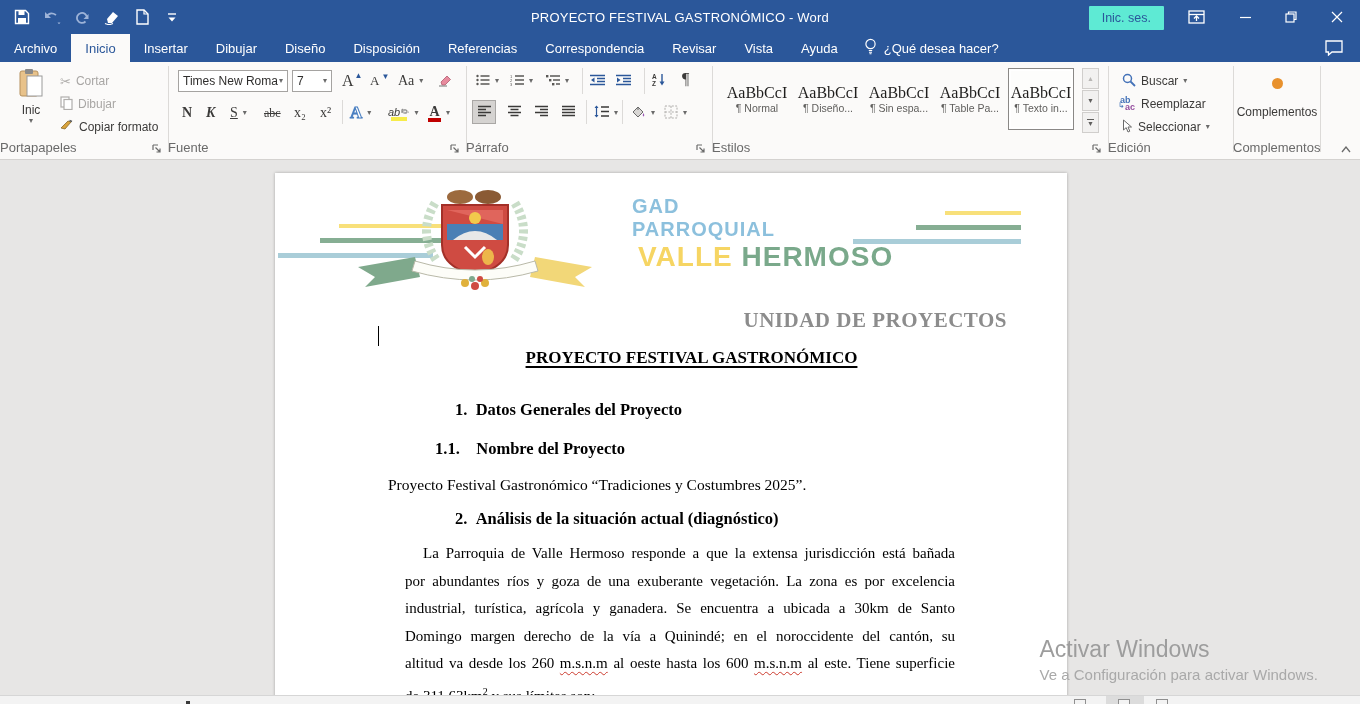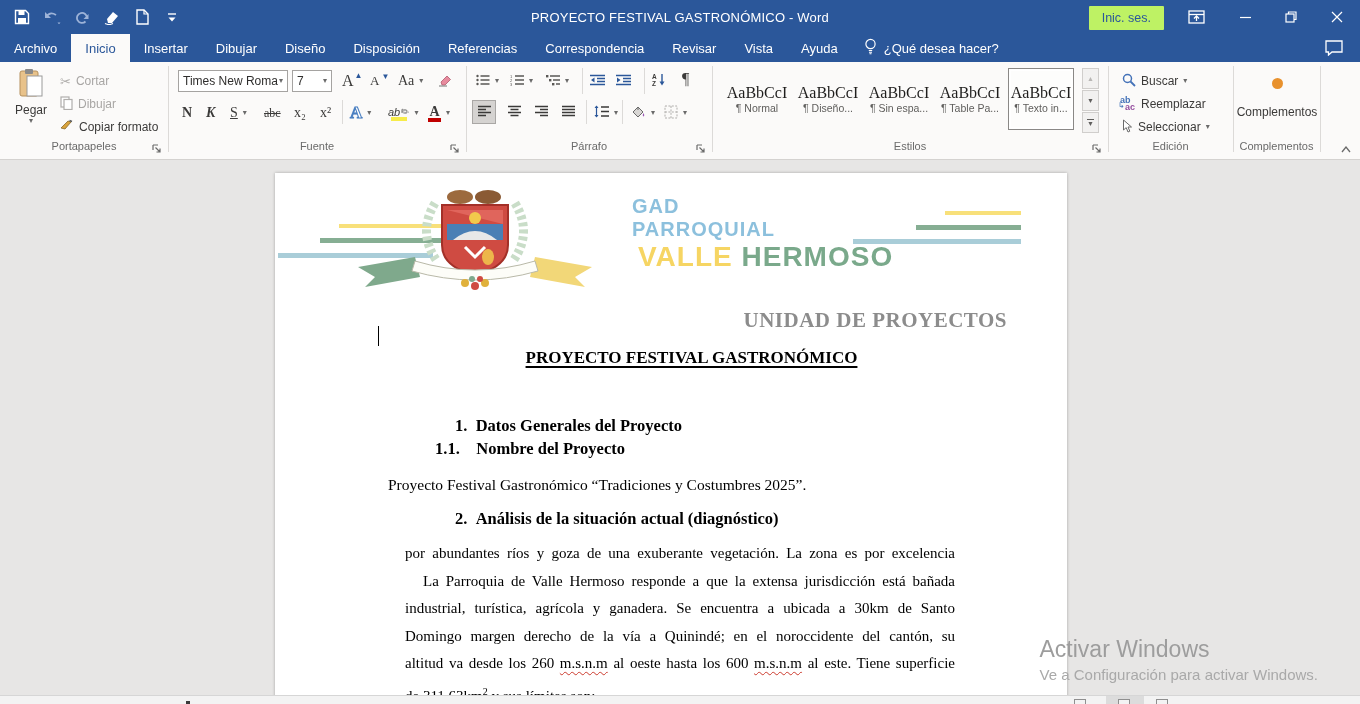--- a/index.html
+++ b/index.html
@@ -6,36 +6,36 @@
   html,body { width:1360px; height:704px; overflow:hidden; }
   body { font-family:"Liberation Sans", sans-serif; }
   #app { position:relative; width:1360px; height:704px; background:#e7e6e5; overflow:hidden; }
 
   
   .titlebar { position:absolute; top:0; left:0; width:1360px; height:34px; background:#2b579a; color:#fff; }
   .qat { position:absolute; left:12px; top:0; height:34px; display:flex; align-items:center; gap:10px; }
   .qat .qbtn { display:flex; align-items:center; justify-content:center; width:20px; height:20px; }
   .qat svg { display:block; }
   .win-title { position:absolute; top:0; left:0; width:100%; height:34px; display:flex; align-items:center; justify-content:center; font-size:13px; color:#fff; letter-spacing:.2px; pointer-events:none; }
-  .signin-btn { position:absolute; right:196px; top:6px; height:21px; padding:12px 13px; background:#bef264; color:#2b579a; font-size:12.5px; display:flex; align-items:center; border-radius:1px; }
+  .signin-btn { position:absolute; right:196px; top:6px; height:21px; padding:12px 13px; background:#5eead4; color:#2b579a; font-size:12.5px; display:flex; align-items:center; border-radius:1px; }
   .ribbon-display-btn { position:absolute; right:153px; top:7px; width:22px; height:20px; display:flex; align-items:center; justify-content:center; }
   .win-ctl { position:absolute; top:0; width:46px; height:34px; display:flex; align-items:center; justify-content:center; font-size:15px; color:#fff; }
   .win-min { right:92px; } .win-restore { right:46px; } .win-close { right:0; }
 
   
   .tabrow { position:absolute; top:34px; left:0; width:1360px; height:28px; background:#2b579a; display:flex; align-items:flex-end; }
   .tab { height:28px; display:flex; align-items:center; padding:0 14px; color:#fff; font-size:13px; white-space:nowrap; }
   .tab.active { background:#fbfaf9; color:#2b579a; }
   .tellme { height:28px; display:flex; align-items:center; gap:7px; padding:0 12px; color:#fff; font-size:13px; }
   .comment-btn { position:absolute; right:14px; top:3px; width:24px; height:22px; display:flex; align-items:center; justify-content:center; }
 
   
   .ribbon { position:absolute; top:62px; left:0; width:1360px; height:98px; background:#fbfaf9; border-bottom:1px solid #d4d2d0; font-size:12px; color:#3b3a39; }
   .gsep { position:absolute; top:4px; height:86px; width:1px; background:#dcdad8; }
-  .glabel { position:absolute; top:78px; height:18px; font-size:11px; color:#6a6a6a; text-align:center; }
+  .glabel { position:absolute; top:78px; height:18px; font-size:13px; color:#6a6a6a; }
   .launcher { position:absolute; top:80px; width:14px; height:14px; display:flex; align-items:center; justify-content:center; }
   .rbtn { position:absolute; display:flex; align-items:center; gap:5px; white-space:nowrap; height:22px; }
   .rbtn.disabled { color:#a8a6a4; }
   .chev { font-size:8px; color:#6a6a6a; line-height:1; }
   .bigbtn { position:absolute; display:flex; flex-direction:column; align-items:center; }
   .combo { position:absolute; top:8px; height:22px; background:#fff; border:1px solid #a5a3a1; display:flex; align-items:center; justify-content:space-between; padding:0 4px; font-size:12px; color:#2f2e2d; }
   .fmt-txt { font-family:"Liberation Serif", serif; font-size:14px; color:#3b3a39; }
   .selbox { background:#d5d3d1; border:1px solid #a9a7a5; }
   .stylecard { position:absolute; top:6px; width:66px; height:62px; display:flex; flex-direction:column; align-items:center; justify-content:center; }
   .stylecard .prev { font-family:"Liberation Serif", serif; font-size:16px; color:#1f1e1d; }
@@ -188,21 +188,21 @@
     <div class="gsep" style="left:1320px"></div>
 
     <div class="bigbtn" style="left:10px; top:6px; width:42px;">
       <span>
         <svg width="26" height="30" viewBox="0 0 26 30">
             <rect x="2" y="3" width="18" height="25" rx="2" fill="#e8c28a" stroke="#b5905c" stroke-width="1"></rect>
             <rect x="7" y="1" width="8" height="5" rx="1" fill="#8a8a8a"></rect>
             <rect x="9" y="8" width="15" height="20" fill="#fff" stroke="#9a9a9a" stroke-width="1"></rect>
           </svg>
       </span>
-      <span style="margin-top:2px">Pegar</span>
+      <span style="margin-top:2px">Inic</span>
       <span class="chev">▾</span>
     </div>
     <div class="rbtn disabled" style="left:60px; top:8px;">
       <span style="color:#b0aeac; font-size:13px;">✂</span>
       <span>Cortar</span>
     </div>
     <div class="rbtn disabled" style="left:60px; top:31px;">
       <span>
         <svg width="13" height="14" viewBox="0 0 13 14">
             <rect x="1" y="1" width="8" height="10" fill="#fff" stroke="#b0aeac" stroke-width="1.2"></rect>
@@ -532,34 +532,34 @@
         <span style="color:#7aa98b;">HERMOSO</span>
       </div>
 
       <div class="unit-heading">UNIDAD DE PROYECTOS</div>
       <div class="caret-cursor"></div>
 
       <div class="doc-title">
         <div><span>PROYECTO FESTIVAL GASTRONÓMICO </span></div>
       </div>
 
-      <div class="h-item" style="left:180px; top:243px;">
+      <div class="h-item" style="left:180px; top:227px;">
         <span class="hnum">1.</span>&nbsp;&nbsp;<span>Datos Generales del Proyecto</span>
       </div>
       <div class="h-item" style="left:160px; top:266px;">
         <span class="hnum">1.1.</span>&nbsp;&nbsp;&nbsp;&nbsp;<span>Nombre del Proyecto</span>
       </div>
       <div class="p-plain" style="left:113px; top:303px;">Proyecto Festival Gastronómico “Tradiciones y Costumbres 2025”.</div>
       <div class="h-item" style="left:180px; top:336px;">
         <span class="hnum">2.</span>&nbsp;&nbsp;<span>Análisis de la situación actual (diagnóstico)</span>
       </div>
 
       <div class="bodytext" id="body-mount">
+          <div class="body-line justify indent"><span>La Parroquia de Valle Hermoso responde a que la extensa jurisdicción está bañada</span></div>
           <div class="body-line justify"><span>por abundantes ríos y goza de una exuberante vegetación. La zona es por excelencia</span></div>
-          <div class="body-line justify indent"><span>La Parroquia de Valle Hermoso responde a que la extensa jurisdicción está bañada</span></div>
           <div class="body-line justify"><span>industrial, turística, agrícola y ganadera. Se encuentra a ubicada a 30km de Santo</span></div>
           <div class="body-line justify"><span>Domingo margen derecho de la vía a Quinindé; en el noroccidente del cantón, su</span></div>
           <div class="body-line justify"><span>altitud va desde los 260 </span><span class="misspell">m.s.n.m</span><span> al oeste hasta los 600 </span><span class="misspell">m.s.n.m</span><span> al este. Tiene superficie</span></div>
           <div class="body-line"><span>de 311.63km</span><span class="supr">2</span><span> y sus límites son:</span></div>
         </div>
     </div>
 
     <div class="watermark">
       <div class="w1">Activar Windows</div>
       <div class="w2">Ve a Configuración para activar Windows.</div>

